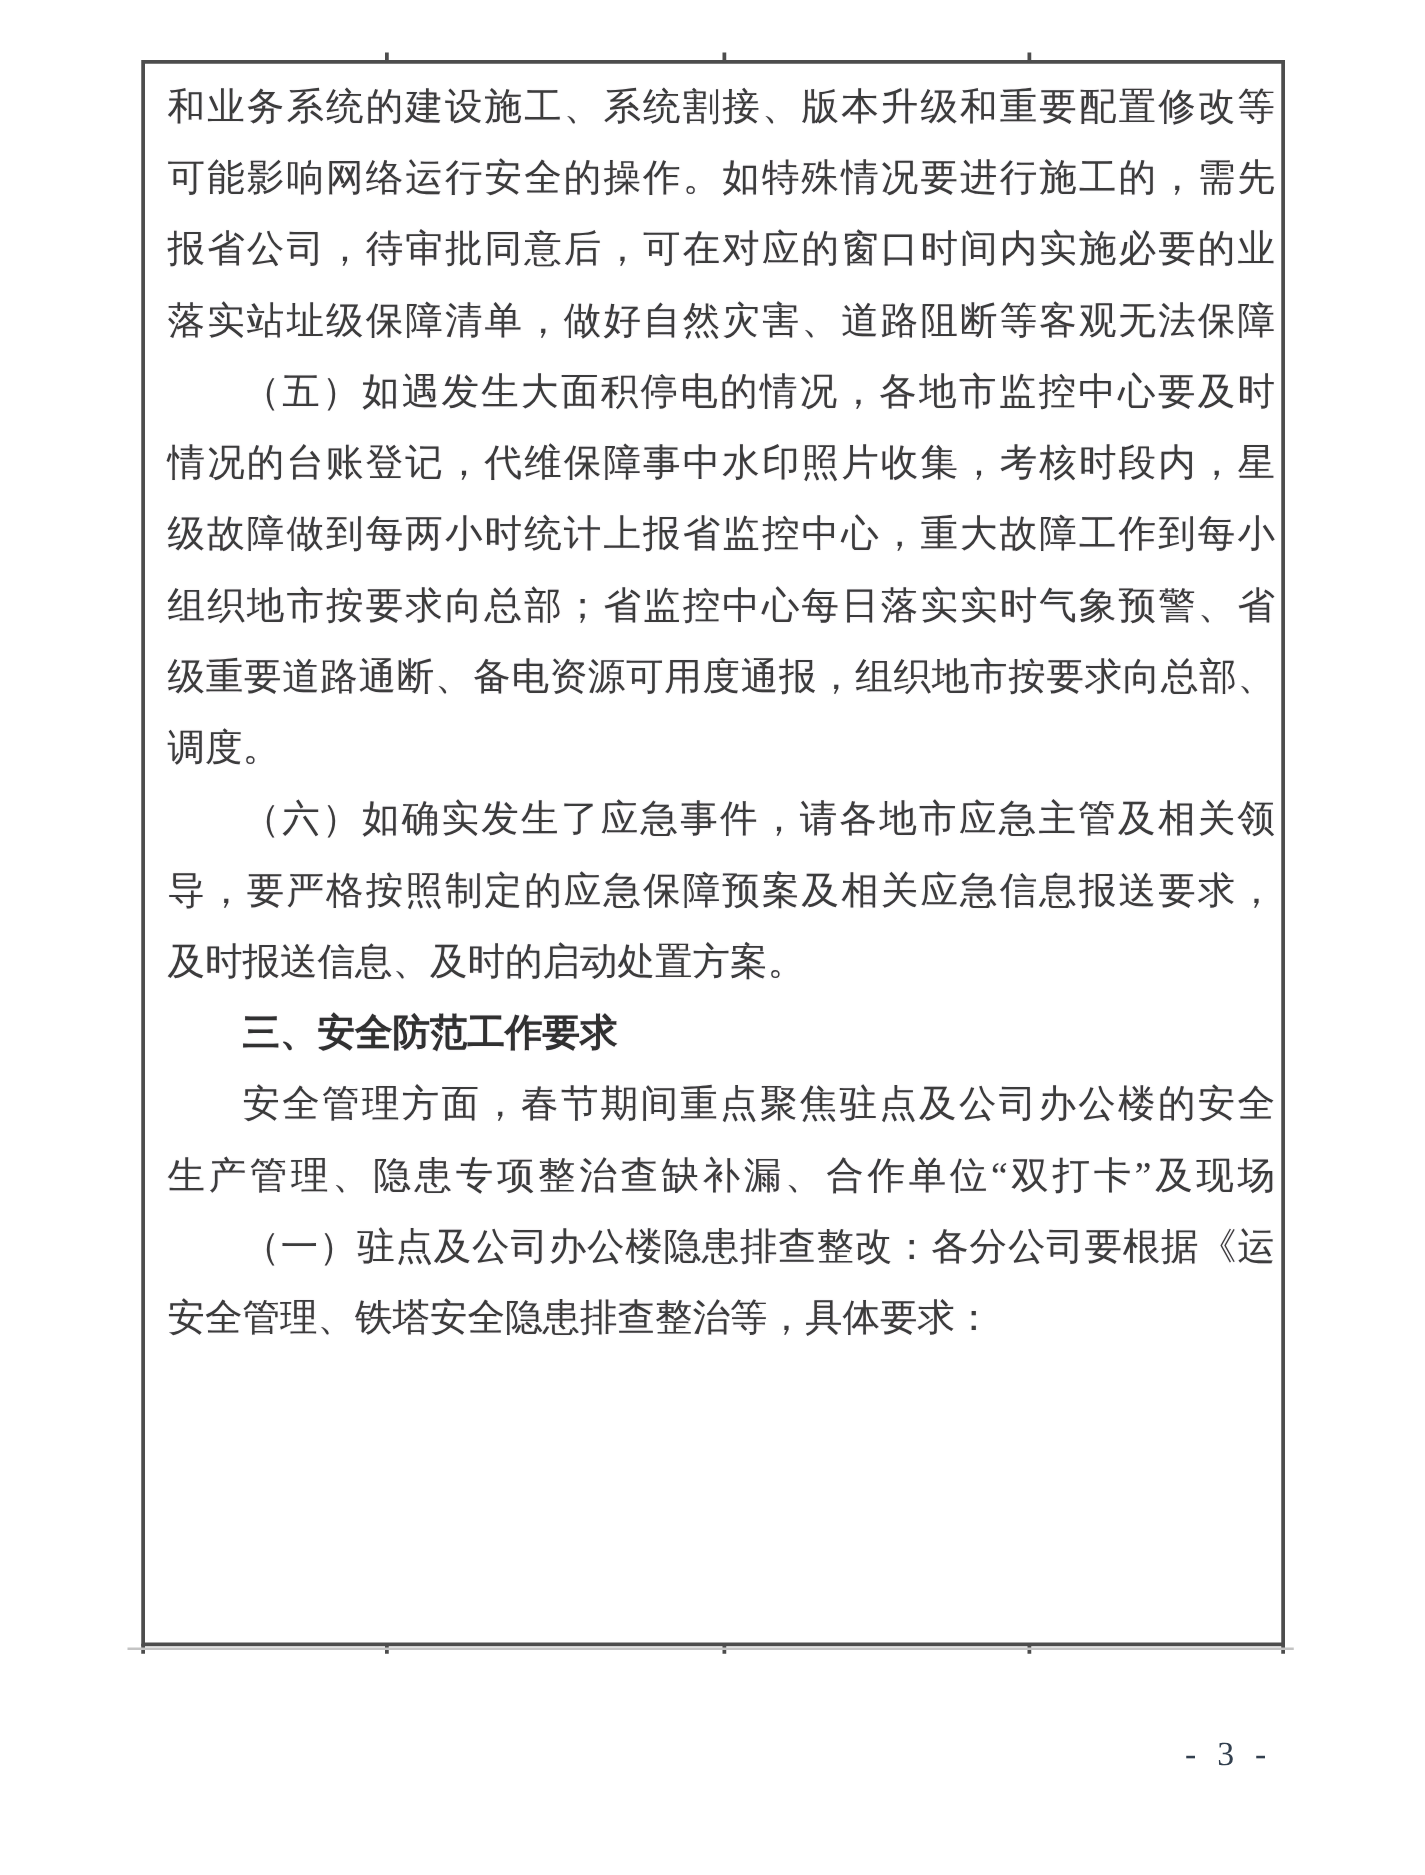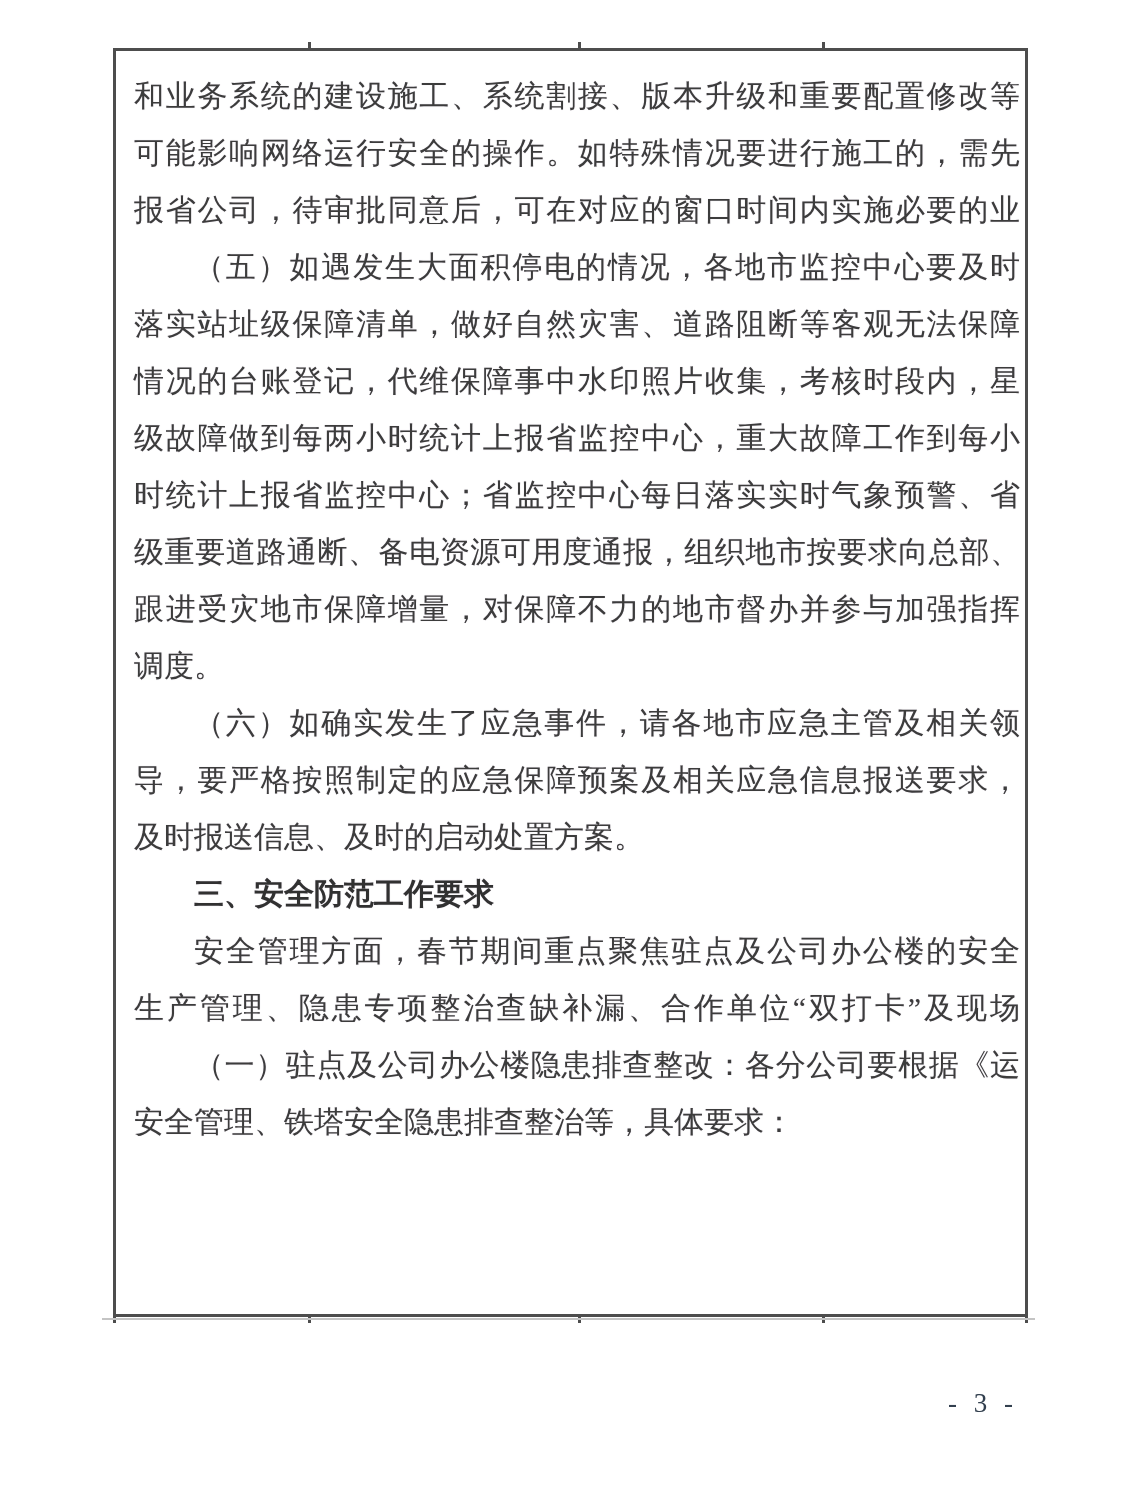--- a/index.html
+++ b/index.html
@@ -29,21 +29,20 @@
     bottom: -6px;
     height: 2px;
     background: #c4c4c4;
   }
   .lines {
     position: absolute;
     left: 0;
     top: 0;
     right: 0;
     padding: 6px 5px 0 18px;
-    margin-top: 10px;
   }
   .line {
     height: 57px;
     line-height: 57px;
     font-size: 30px;
     color: #3c3c3c;
     white-space: nowrap;
     text-shadow: 0 0 1px rgba(90, 60, 110, 0.25);
   }
   .line.just {
@@ -93,27 +92,26 @@
     <span class="tick bottom t2"></span>
     <span class="tick bottom t3"></span>
     <span class="tick bottom corner-l"></span>
     <span class="tick bottom corner-r"></span>
     <span class="border-shadow"></span>
 
     <div class="lines">
         <div class="line just">和业务系统的建设施工、系统割接、版本升级和重要配置修改等</div>
         <div class="line just">可能影响网络运行安全的操作。如特殊情况要进行施工的，需先</div>
         <div class="line just">报省公司，待审批同意后，可在对应的窗口时间内实施必要的业</div>
+        <div class="line just">落实站址级保障清单，做好自然灾害、道路阻断等客观无法保障</div>
         <div class="line just indent">（五）如遇发生大面积停电的情况，各地市监控中心要及时</div>
-        <div class="line just">落实站址级保障清单，做好自然灾害、道路阻断等客观无法保障</div>
         <div class="line just">情况的台账登记，代维保障事中水印照片收集，考核时段内，星</div>
         <div class="line just">级故障做到每两小时统计上报省监控中心，重大故障工作到每小</div>
-        <div class="line just">时统计上报省监控中心；省监控中心每日落实实时气象预警、省</div>
+        <div class="line just">组织地市按要求向总部；省监控中心每日落实实时气象预警、省</div>
         <div class="line just">级重要道路通断、备电资源可用度通报，组织地市按要求向总部、</div>
-        <div class="line just">跟进受灾地市保障增量，对保障不力的地市督办并参与加强指挥</div>
         <div class="line">调度。</div>
         <div class="line just indent">（六）如确实发生了应急事件，请各地市应急主管及相关领</div>
         <div class="line just">导，要严格按照制定的应急保障预案及相关应急信息报送要求，</div>
         <div class="line">及时报送信息、及时的启动处置方案。</div>
         <div class="line indent bold">三、安全防范工作要求</div>
         <div class="line just indent">安全管理方面，春节期间重点聚焦驻点及公司办公楼的安全</div>
         <div class="line just">生产管理、隐患专项整治查缺补漏、合作单位“双打卡”及现场</div>
         <div class="line just indent">（一）驻点及公司办公楼隐患排查整改：各分公司要根据《运</div>
         <div class="line">安全管理、铁塔安全隐患排查整治等，具体要求：</div>
       </div>

